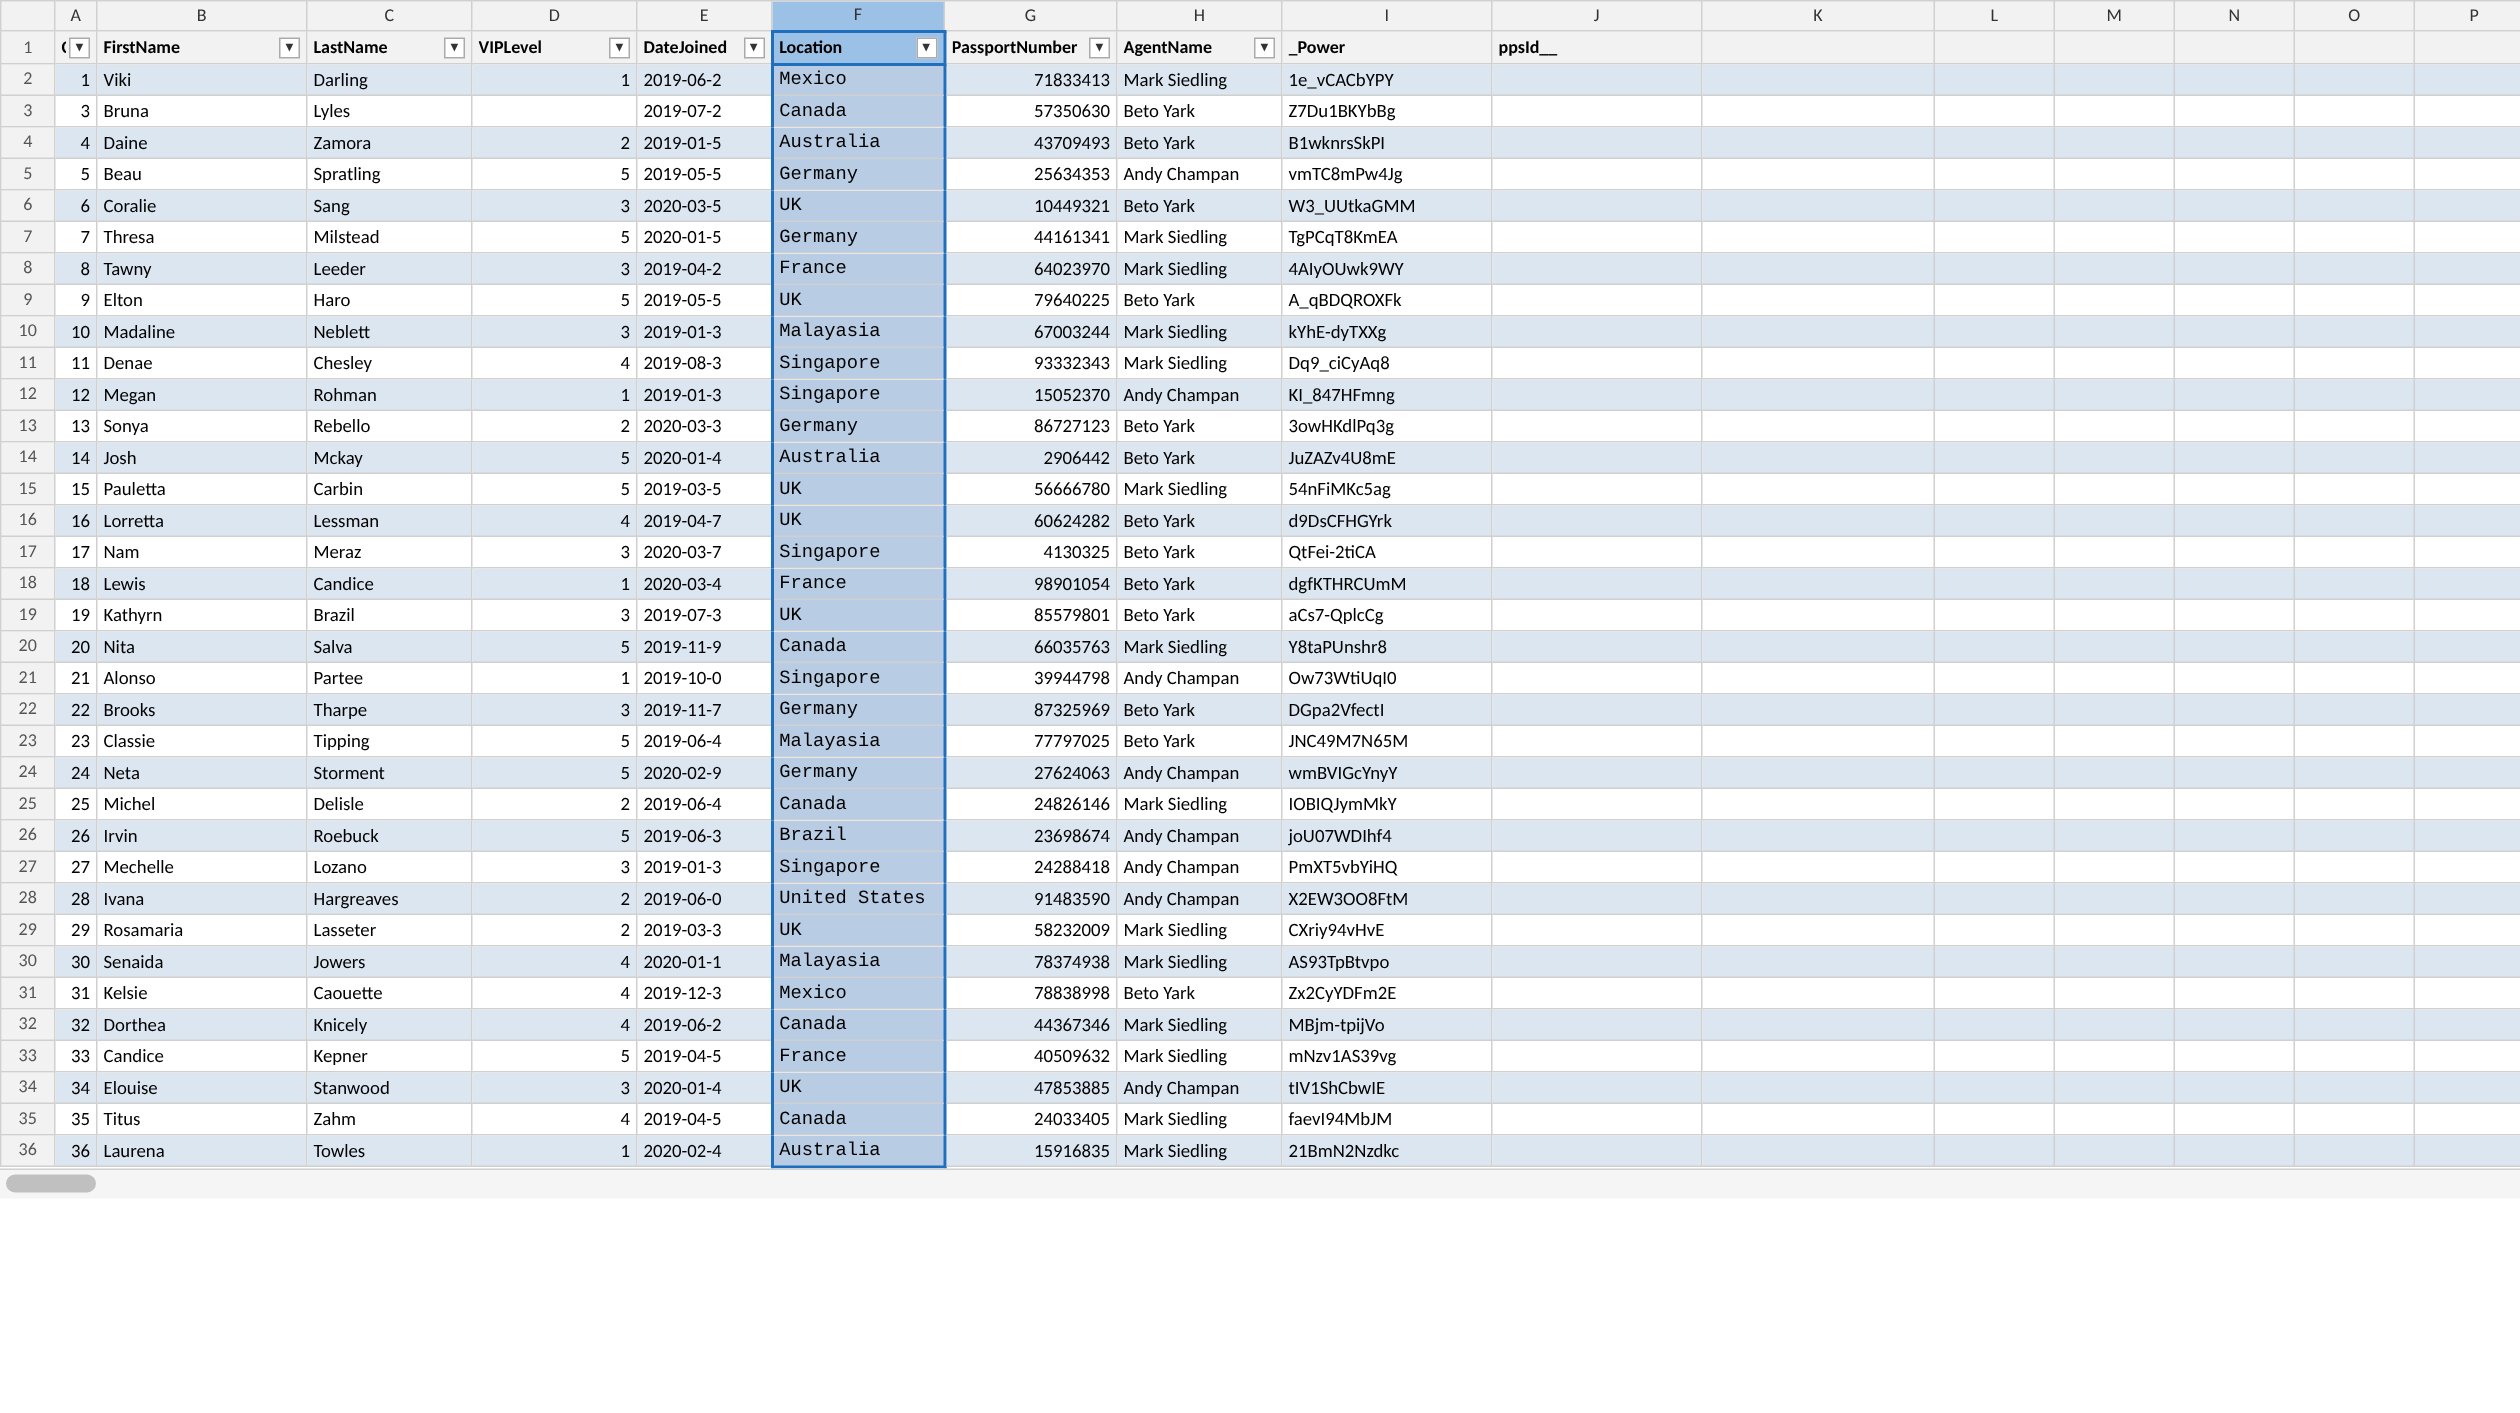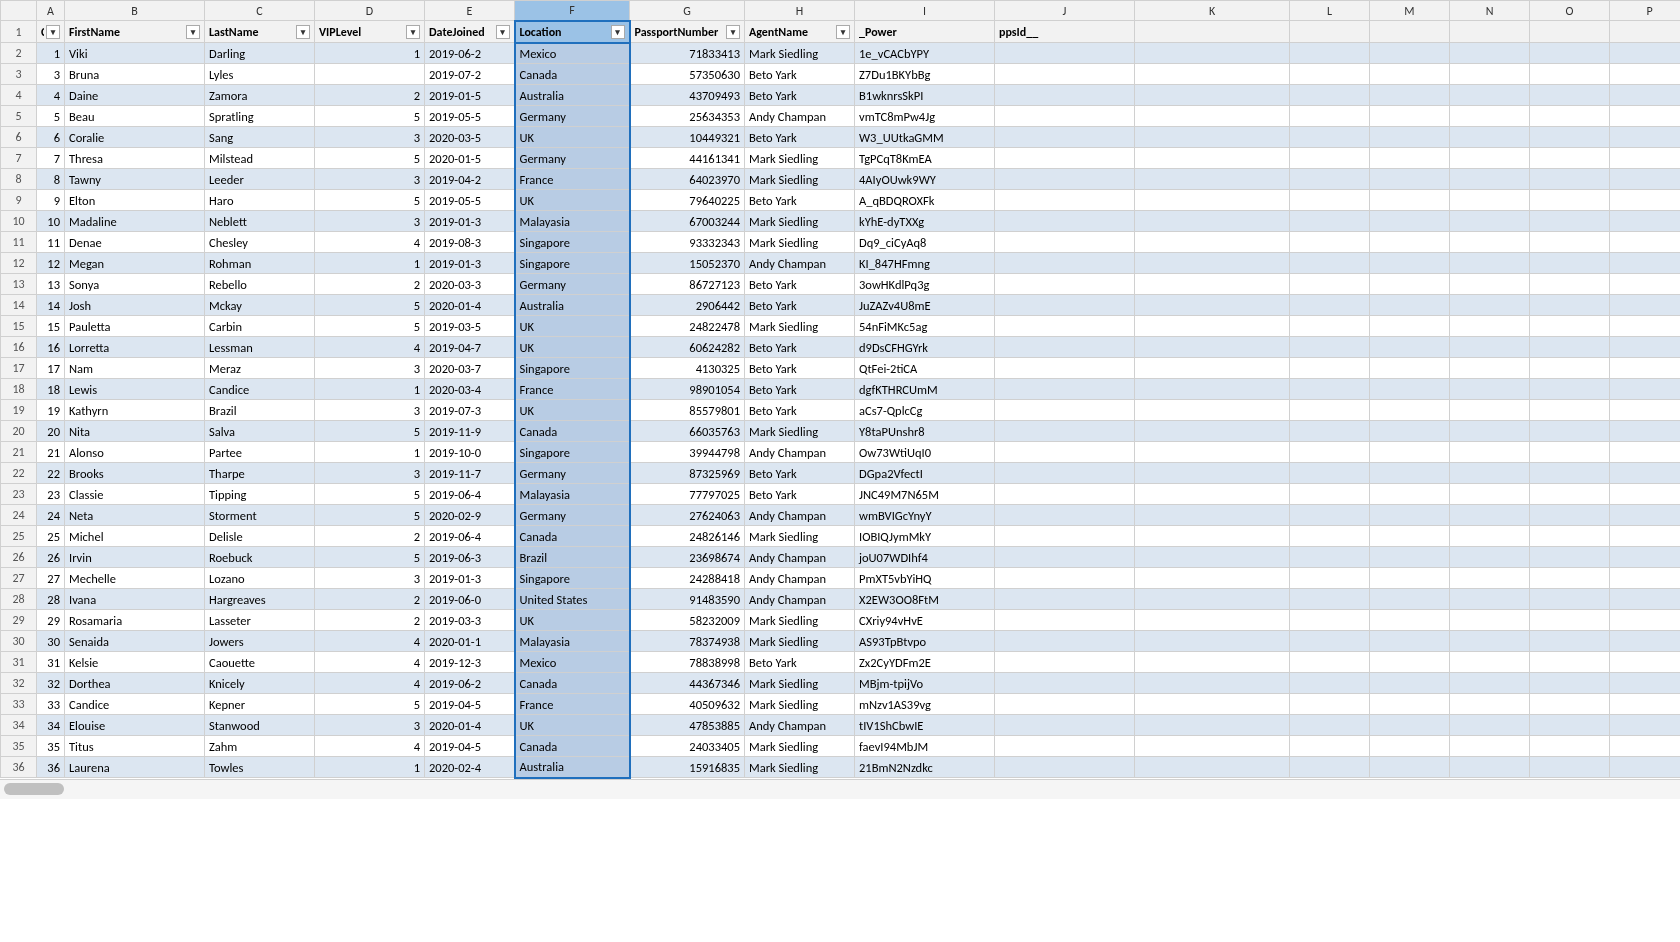--- a/index.html
+++ b/index.html
@@ -131,20 +131,21 @@
     .location-header {
       border: 2px solid #1f6fbd !important;
       background: #9bc2e6 !important;
     }
 
     
     .location-cell {
       border-left: 2px solid #1f6fbd !important;
       border-right: 2px solid #1f6fbd !important;
       background: #b8cce4 !important;
+      font-family: Liberation Mono, monospace;
     }
 
     
     .location-cell-top {
       border-top: 2px solid #1f6fbd !important;
     }
     .location-cell-bottom {
       border-bottom: 2px solid #1f6fbd !important;
     }
 
@@ -548,21 +549,21 @@
           <td></td>
         </tr>
         <tr class="data-row odd">
           <td class="row-num-cell">15</td>
           <td class="num-cell">15</td>
           <td>Pauletta</td>
           <td>Carbin</td>
           <td class="num-cell">5</td>
           <td>2019-03-5</td>
           <td class="location-cell">UK</td>
-          <td class="num-cell">24822478</td>
+          <td class="num-cell">56666780</td>
           <td>Mark Siedling</td>
           <td>54nFiMKc5ag</td>
           <td></td>
           <td></td>
           <td></td>
           <td></td>
           <td></td>
           <td></td>
           <td></td>
         </tr>

